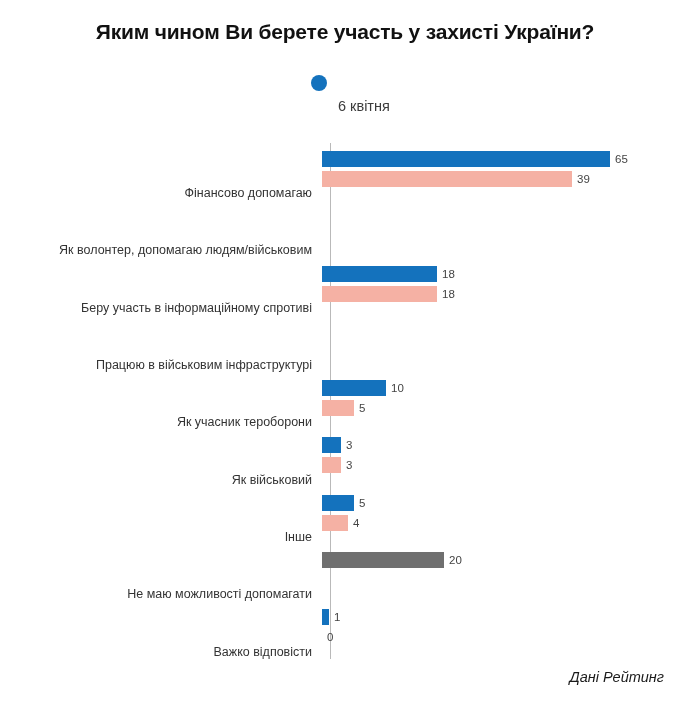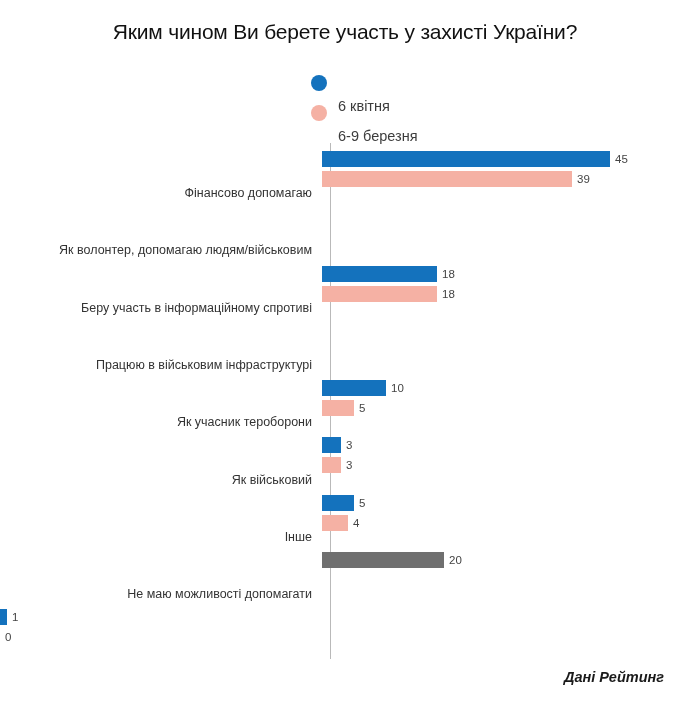--- a/index.html
+++ b/index.html
@@ -20,21 +20,21 @@
     position: relative;
   }
 
   .chart-title {
     position: absolute;
     top: 20px;
     left: 0;
     width: 690px;
     text-align: center;
     font-size: 21px;
-    font-weight: normal;
+    font-weight: bold;
     color: #111111;
     letter-spacing: -0.2px;
   }
 
   .legend {
     position: absolute;
     top: 68px;
     left: 0;
     width: 690px;
   }
@@ -130,148 +130,145 @@
     margin-left: 5px;
     white-space: nowrap;
   }
 
   .source {
     position: absolute;
     right: 26px;
     bottom: 20px;
     font-size: 14.5px;
     font-style: italic;
-    font-weight: bold;
+    font-weight: normal;
     color: #1a1a1a;
   }
 </style>
 </head>
 <body>
 
 <div class="chart-wrap">
 
   <div class="chart-title">Яким чином Ви берете участь у захисті України?</div>
 
   <div class="legend">
     <div class="legend-row">
       <span class="legend-dot" style="background:#1472bd"></span>
       <span class="legend-label">6 квітня</span>
     </div>
-    <div class="legend-row">
-      <span class="legend-dot" style="background:#f5b1a4"></span>
-      <span class="legend-label">6-9 березня</span>
+  </div>
+
+  <div class="plot">
+    <div class="axis-line"></div>
+
+    <div class="rows">
+
+      <div class="row">
+        <div class="cat-label">Фінансово допомагаю</div>
+        <div class="bars">
+          <div class="bar-line">
+            <div class="bar" style="width:288px"></div>
+            <span class="bar-val">65</span>
+          </div>
+          <div class="bar-line">
+            <div class="bar secondary" style="width:250px"></div>
+            <span class="bar-val">39</span>
+          </div>
+        </div>
+      </div>
+
+      <div class="row">
+        <div class="cat-label">Як волонтер, допомагаю людям/військовим</div>
+      </div>
+
+      <div class="row">
+        <div class="cat-label">Беру участь в інформаційному спротиві</div>
+        <div class="bars">
+          <div class="bar-line">
+            <div class="bar" style="width:115px"></div>
+            <span class="bar-val">18</span>
+          </div>
+          <div class="bar-line">
+            <div class="bar secondary" style="width:115px"></div>
+            <span class="bar-val">18</span>
+          </div>
+        </div>
+      </div>
+
+      <div class="row">
+        <div class="cat-label">Працюю в військовим інфраструктурі</div>
+        <div class="bars">
+        </div>
+      </div>
+
+      <div class="row">
+        <div class="cat-label">Як учасник тероборони</div>
+        <div class="bars">
+          <div class="bar-line">
+            <div class="bar" style="width:64px"></div>
+            <span class="bar-val">10</span>
+          </div>
+          <div class="bar-line">
+            <div class="bar secondary" style="width:32px"></div>
+            <span class="bar-val">5</span>
+          </div>
+        </div>
+      </div>
+
+      <div class="row">
+        <div class="cat-label">Як військовий</div>
+        <div class="bars">
+          <div class="bar-line">
+            <div class="bar" style="width:19px"></div>
+            <span class="bar-val">3</span>
+          </div>
+          <div class="bar-line">
+            <div class="bar secondary" style="width:19px"></div>
+            <span class="bar-val">3</span>
+          </div>
+        </div>
+      </div>
+
+      <div class="row">
+        <div class="cat-label">Інше</div>
+        <div class="bars">
+          <div class="bar-line">
+            <div class="bar" style="width:32px"></div>
+            <span class="bar-val">5</span>
+          </div>
+          <div class="bar-line">
+            <div class="bar secondary" style="width:26px"></div>
+            <span class="bar-val">4</span>
+          </div>
+        </div>
+      </div>
+
+      <div class="row">
+        <div class="cat-label">Не маю можливості допомагати</div>
+        <div class="bars">
+          <div class="bar-line">
+            <div class="bar grey-dark" style="width:122px"></div>
+            <span class="bar-val">20</span>
+          </div>
+        </div>
+      </div>
+
+      <div class="row">
+        <div class="cat-label">Важко відповісти</div>
+        <div class="bars">
+          <div class="bar-line">
+            <div class="bar" style="width:7px"></div>
+            <span class="bar-val">1</span>
+          </div>
+          <div class="bar-line">
+            <div class="bar secondary" style="width:0px"></div>
+            <span class="bar-val">0</span>
+          </div>
+        </div>
+      </div>
+
     </div>
   </div>
 
-  <div class="plot">
-    <div class="axis-line"></div>
-
-    <div class="rows">
-
-      <div class="row">
-        <div class="cat-label">Фінансово допомагаю</div>
-        <div class="bars">
-          <div class="bar-line">
-            <div class="bar" style="width:288px"></div>
-            <span class="bar-val">45</span>
-          </div>
-          <div class="bar-line">
-            <div class="bar secondary" style="width:250px"></div>
-            <span class="bar-val">39</span>
-          </div>
-        </div>
-      </div>
-
-      <div class="row">
-        <div class="cat-label">Як волонтер, допомагаю людям/військовим</div>
-      </div>
-
-      <div class="row">
-        <div class="cat-label">Беру участь в інформаційному спротиві</div>
-        <div class="bars">
-          <div class="bar-line">
-            <div class="bar" style="width:115px"></div>
-            <span class="bar-val">18</span>
-          </div>
-          <div class="bar-line">
-            <div class="bar secondary" style="width:115px"></div>
-            <span class="bar-val">18</span>
-          </div>
-        </div>
-      </div>
-
-      <div class="row">
-        <div class="cat-label">Працюю в військовим інфраструктурі</div>
-        <div class="bars">
-        </div>
-      </div>
-
-      <div class="row">
-        <div class="cat-label">Як учасник тероборони</div>
-        <div class="bars">
-          <div class="bar-line">
-            <div class="bar" style="width:64px"></div>
-            <span class="bar-val">10</span>
-          </div>
-          <div class="bar-line">
-            <div class="bar secondary" style="width:32px"></div>
-            <span class="bar-val">5</span>
-          </div>
-        </div>
-      </div>
-
-      <div class="row">
-        <div class="cat-label">Як військовий</div>
-        <div class="bars">
-          <div class="bar-line">
-            <div class="bar" style="width:19px"></div>
-            <span class="bar-val">3</span>
-          </div>
-          <div class="bar-line">
-            <div class="bar secondary" style="width:19px"></div>
-            <span class="bar-val">3</span>
-          </div>
-        </div>
-      </div>
-
-      <div class="row">
-        <div class="cat-label">Інше</div>
-        <div class="bars">
-          <div class="bar-line">
-            <div class="bar" style="width:32px"></div>
-            <span class="bar-val">5</span>
-          </div>
-          <div class="bar-line">
-            <div class="bar secondary" style="width:26px"></div>
-            <span class="bar-val">4</span>
-          </div>
-        </div>
-      </div>
-
-      <div class="row">
-        <div class="cat-label">Не маю можливості допомагати</div>
-        <div class="bars">
-          <div class="bar-line">
-            <div class="bar grey-dark" style="width:122px"></div>
-            <span class="bar-val">20</span>
-          </div>
-        </div>
-      </div>
-
-      <div class="row">
-        <div class="bars">
-          <div class="bar-line">
-            <div class="bar" style="width:7px"></div>
-            <span class="bar-val">1</span>
-          </div>
-          <div class="bar-line">
-            <div class="bar secondary" style="width:0px"></div>
-            <span class="bar-val">0</span>
-          </div>
-        </div>
-      </div>
-
-    </div>
-  </div>
-
   <div class="source">Дані Рейтинг</div>
 
 </div>
 
 </body></html>

